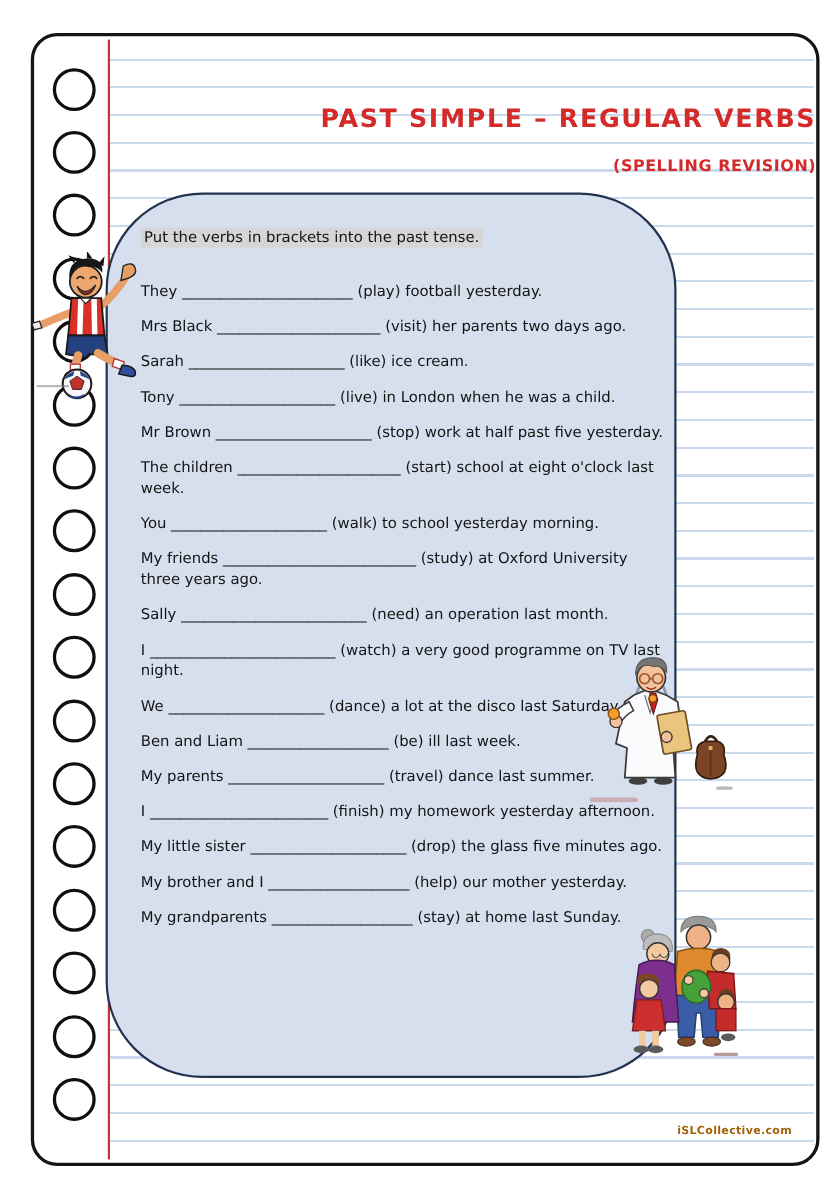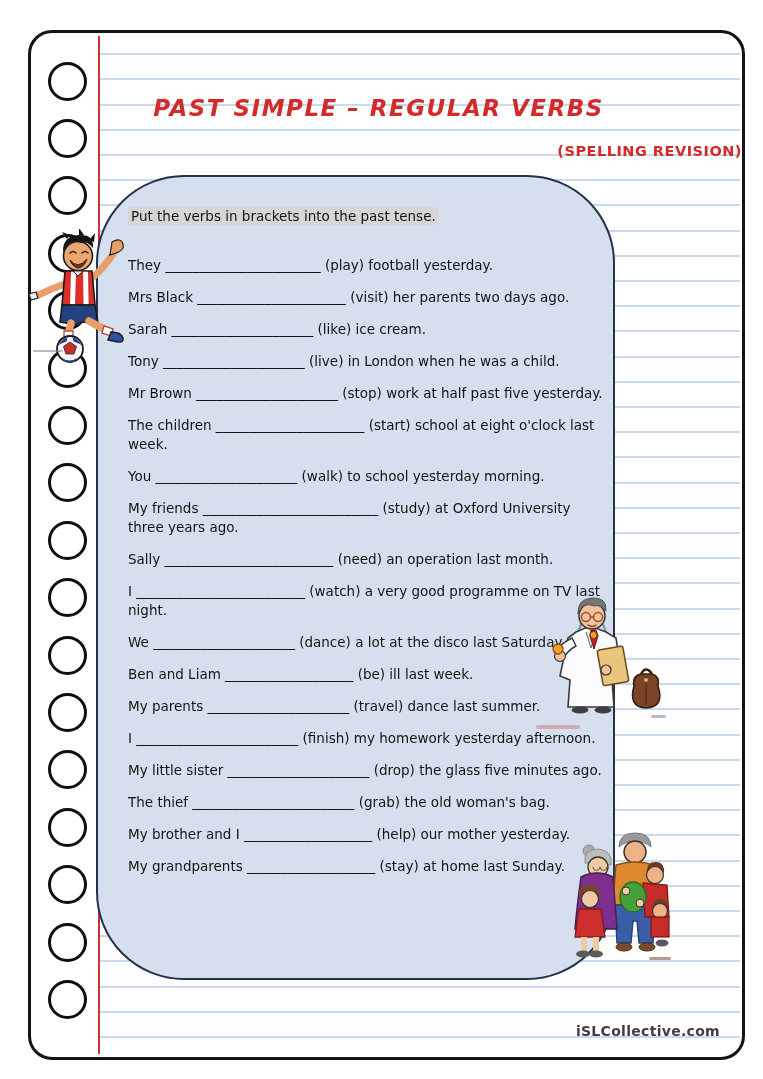--- a/index.html
+++ b/index.html
@@ -8,35 +8,35 @@
     background:#ffffff;border:3px solid #141414;border-radius:24px;}
   .ruled-lines{position:absolute;left:67px;top:0;right:2px;bottom:2px;
     border-radius:0 20px 20px 0;
     background:repeating-linear-gradient(to bottom,
       transparent 0px,transparent 20.2px,#c8daec 20.2px,#c8daec 22.2px,
       transparent 22.2px,transparent 25.2px);z-index:1;}
   .red-margin{position:absolute;left:67px;top:3px;bottom:3px;width:2px;
     background:#cc3333;z-index:2;}
   .hole{position:absolute;left:17px;width:33px;height:33px;background:#ffffff;
     border:3.5px solid #0f0f0f;border-radius:50%;z-index:4;}
-  .title{position:absolute;left:0;right:16px;top:62px;text-align:center;
-    font-size:23px;font-weight:700;letter-spacing:1.5px;color:#d42a2a;z-index:3;font-style:italic;}
+  .title{position:absolute;left:0;right:0;top:62px;text-align:right;
+    font-size:23px;font-weight:700;letter-spacing:1.5px;color:#d42a2a;z-index:3;}
   .subtitle{position:absolute;left:0;right:0;top:110px;text-align:right;
     font-size:14.5px;font-weight:700;letter-spacing:.5px;color:#d42a2a;z-index:3;}
   .panel{position:absolute;left:65px;top:142px;width:519px;height:805px;
     box-sizing:border-box;background:#d6dfee;border:2.5px solid #22334f;
     border-radius:88px;padding:30px 10px 12px 30px;z-index:3;}
   .sentence-list{display:flex;flex-direction:column;gap:13px;}
   .instruction{margin:0 0 17px 0;font-size:13.5px;line-height:19px;color:#141414;}
   .instruction .hl{background:#d6d6d6;padding:1px 3px;}
   .sentence{margin:0;font-size:13.5px;line-height:19px;color:#141414;max-width:540px;}
   .clipart{position:absolute;z-index:6;}
   .credit-dash{position:absolute;z-index:7;border-radius:2px;}
-  .watermark{position:absolute;right:22px;top:990px;font-size:14px;font-weight:700;
-    color:#404040;z-index:6;letter-spacing:.3px;}
+  .watermark{position:absolute;right:22px;top:990px;font-size:10px;font-weight:700;
+    color:#a16207;z-index:6;letter-spacing:.3px;}
 </style>
 </head>
 <body>
 
 <div class="page">
 
   <div class="ruled-lines"></div>
   <div class="red-margin"></div>
   <div>
       <div class="hole" style="top: 28.5px;"></div>
@@ -72,21 +72,20 @@
         <p class="sentence">The children ______________________ (start) school at eight o'clock last week.</p>
         <p class="sentence">You _____________________ (walk) to school yesterday morning.</p>
         <p class="sentence">My friends __________________________ (study) at Oxford University three years ago.</p>
         <p class="sentence">Sally _________________________ (need) an operation last month.</p>
         <p class="sentence">I _________________________ (watch) a very good programme on TV last night.</p>
         <p class="sentence">We _____________________ (dance) a lot at the disco last Saturday.</p>
         <p class="sentence">Ben and Liam ___________________ (be) ill last week.</p>
         <p class="sentence">My parents _____________________ (travel) dance last summer.</p>
         <p class="sentence">I ________________________ (finish) my homework yesterday afternoon.</p>
         <p class="sentence">My little sister _____________________ (drop) the glass five minutes ago.</p>
-        <p class="sentence">The thief ________________________ (grab) the old woman's bag.</p>
         <p class="sentence">My brother and I ___________________ (help) our mother yesterday.</p>
         <p class="sentence">My grandparents ___________________ (stay) at home last Sunday.</p>
       </div>
   </div>
 
   <svg class="clipart" style="left:-10px;top:196px" width="118" height="140" viewBox="0 0 118 140">
     <path d="M46 54 Q30 60 17 66" stroke="#e89e67" stroke-width="7" fill="none" stroke-linecap="round"></path>
     <path d="M15 63 l-7 2 l2 6 l7 -2 z" fill="#eeeeee" stroke="#222" stroke-width="1.2"></path>
     <path d="M70 50 Q84 38 94 22" stroke="#e89e67" stroke-width="7" fill="none" stroke-linecap="round"></path>
     <path d="M91 13 q9 -5 11 2 q2 6 -7 9 l-6 2 z" fill="#e89e67" stroke="#222" stroke-width="1.2"></path>

